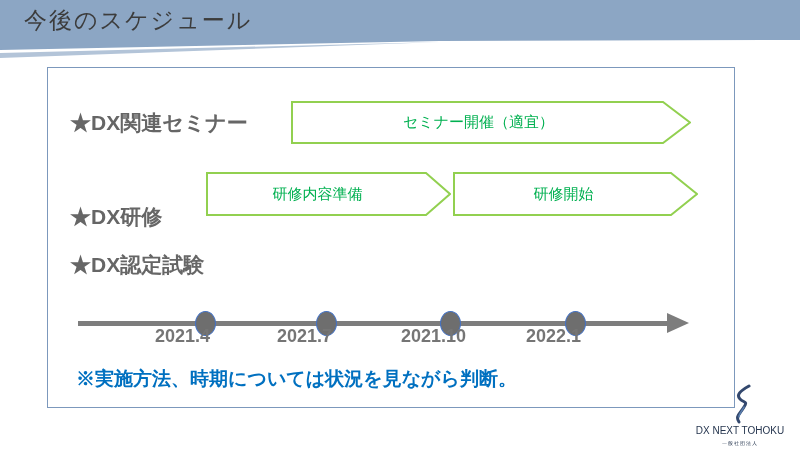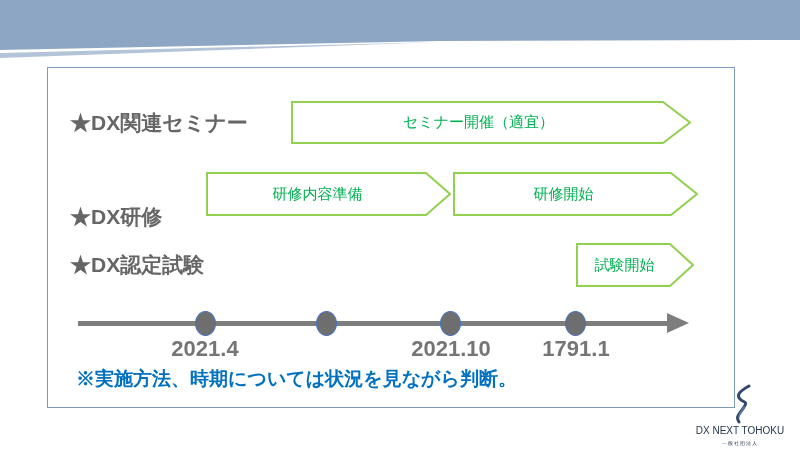--- a/index.html
+++ b/index.html
@@ -55,22 +55,22 @@
     position:absolute; left:619px; top:245px; width:0; height:0;
     border-left:22px solid #7D7D7D; border-top:10.5px solid transparent;
     border-bottom:10.5px solid transparent;
   }
   .tl-dot {
     position:absolute; top:243px; width:21px; height:25px; border-radius:50%;
     background:#6E6E6E; border:1px solid #4472C4; box-sizing:border-box;
   }
   .dot-1 { left:147px; } .dot-2 { left:268px; } .dot-3 { left:392px; } .dot-4 { left:517px; }
   .tl-label {
-    position:absolute; top:268px; width:100px; text-align:center;
-    font-size:22px; font-weight:bold; color:#757575;
+    position:absolute; top:258px; width:100px; text-align:left;
+    font-size:18px; font-weight:bold; color:#757575;
   }
   .tlab-1 { left:107px; } .tlab-2 { left:229px; } .tlab-3 { left:353px; } .tlab-4 { left:478px; }
   
   .note {
     position:absolute; left:28px; top:298px; margin:0;
     font-size:19px; font-weight:bold; color:#0070C0; white-space:nowrap;
   }
   
   .logo {
     position:absolute; left:680px; top:384px; width:120px; height:64px; z-index:4;
@@ -86,20 +86,21 @@
     font-size:5px; color:#26364F; letter-spacing:1px;
   }
 </style>
 </head>
 <body>
 
 <div class="slide">
 
   <div class="hdr-band"></div>
   <div class="hdr-wedge"></div>
+  <h1 class="slide-title">今後のスケジュール</h1>
 
   <div class="panel">
 
     <p class="row-label lbl-r1">★DX関連セミナー</p>
     <p class="row-label lbl-r2">★DX研修</p>
     <p class="row-label lbl-r3">★DX認定試験</p>
 
     <div class="arrow a-r1">
       <svg viewBox="0 0 400 43">
         <polygon points="1,1 372,1 399,21.5 372,42 1,42" fill="#ffffff" stroke="#92D050" stroke-width="2" stroke-linejoin="miter"></polygon>
@@ -113,36 +114,31 @@
       </svg>
       <span class="arrow-text">研修内容準備</span>
     </div>
     <div class="arrow a-r2b">
       <svg viewBox="0 0 245 44">
         <polygon points="1,1 218,1 244,22 218,43 1,43" fill="#ffffff" stroke="#92D050" stroke-width="2" stroke-linejoin="miter"></polygon>
       </svg>
       <span class="arrow-text">研修開始</span>
     </div>
 
-    <div class="arrow a-r3b">
-      <svg viewBox="0 0 118 44">
-        <polygon points="1,1 94,1 117,22 94,43 1,43" fill="#ffffff" stroke="#92D050" stroke-width="2" stroke-linejoin="miter"></polygon>
-      </svg>
-      <span class="arrow-text">試験開始</span>
-    </div>
 
     <div class="tl-line"></div>
     <div class="tl-head"></div>
     <div class="tl-dot dot-1"></div>
     <div class="tl-dot dot-2"></div>
     <div class="tl-dot dot-3"></div>
     <div class="tl-dot dot-4"></div>
     <div class="tl-label tlab-1">2021.4</div>
+    <div class="tl-label tlab-2">2021.7</div>
     <div class="tl-label tlab-3">2021.10</div>
-    <div class="tl-label tlab-4">1791.1</div>
+    <div class="tl-label tlab-4">2022.1</div>
 
     <p class="note">※実施方法、時期については状況を見ながら判断。</p>
   </div>
 
   <div class="logo">
     <svg class="logo-swirl" viewBox="0 0 28 40">
       <path d="M21,2 C12,7 8,11 12,15 C16,19 20,17 16,23 C12,30 7,32 11,38" fill="none" stroke="#33486E" stroke-width="3" stroke-linecap="round"></path>
       <path d="M16,23 C14,27 11,30 11,33" fill="none" stroke="#5A7FAE" stroke-width="1.6" stroke-linecap="round"></path>
     </svg>
     <div class="logo-wordmark">DX NEXT TOHOKU</div>

